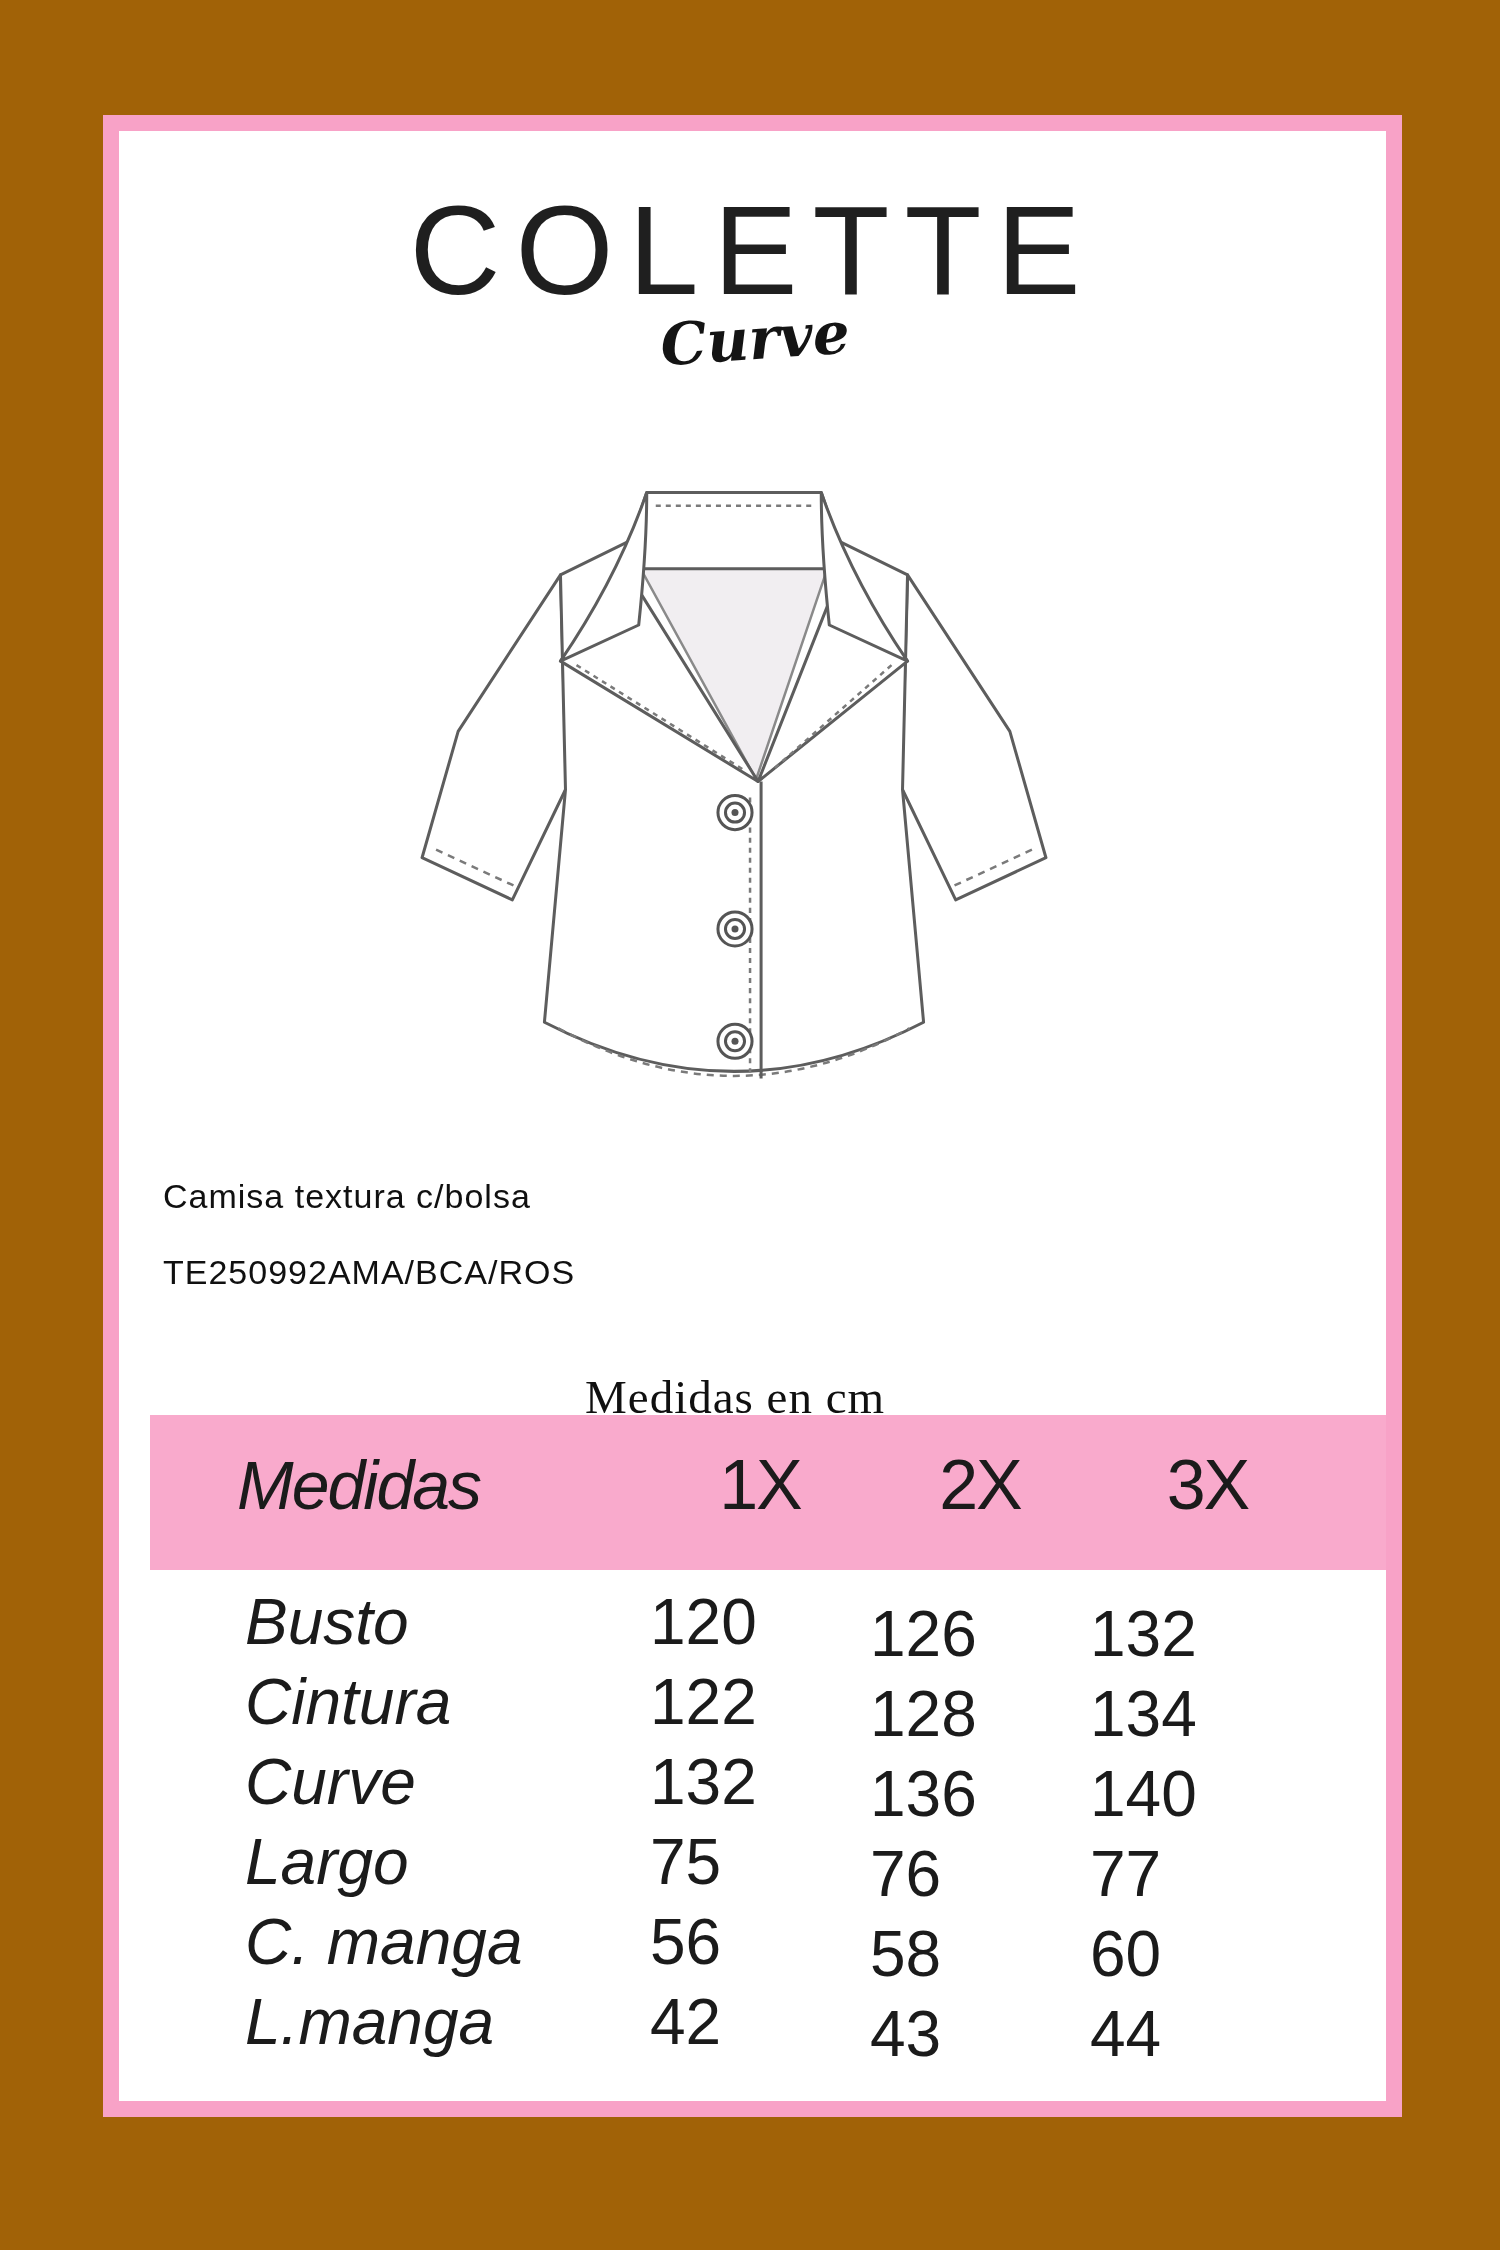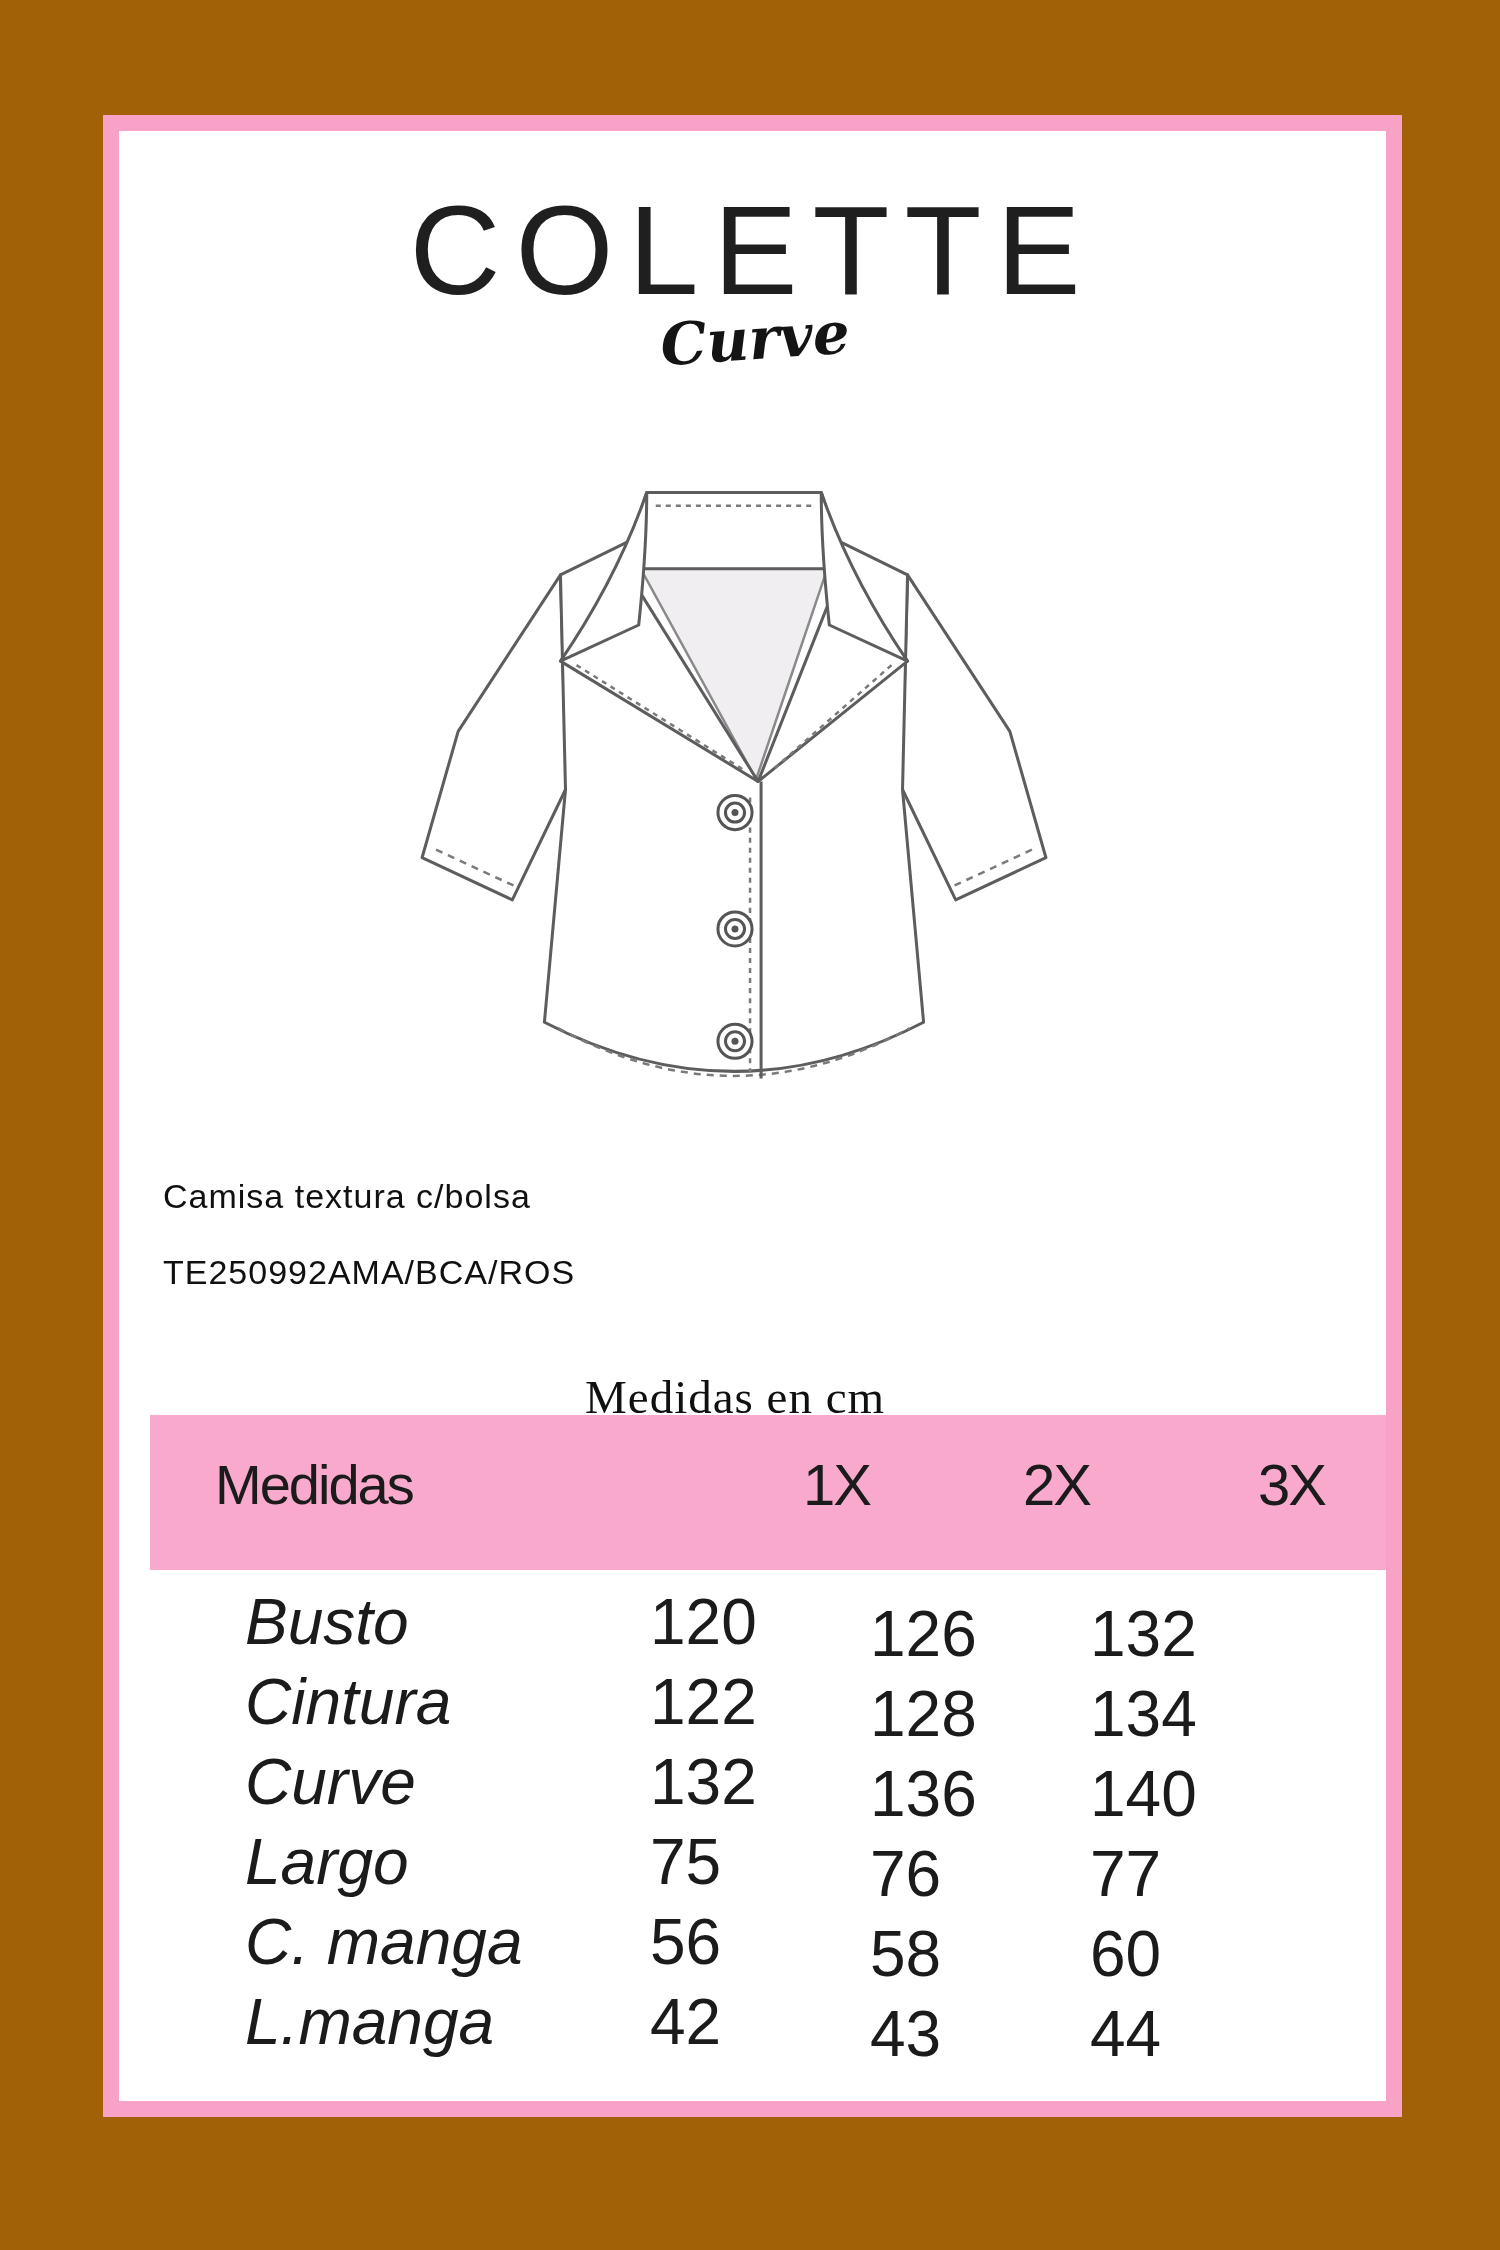--- a/index.html
+++ b/index.html
@@ -12,22 +12,22 @@
   .logo-sub{position:absolute;left:590px;top:305px;width:330px;text-align:center;
         font-family:"DejaVu Serif", serif;font-style:italic;font-weight:bold;
         font-size:58px;color:#141414;transform:rotate(-4deg);}
   .sketch{position:absolute;left:408px;top:478px;width:652px;height:618px;}
   .prod{position:absolute;left:163px;top:1158px;font-size:34px;line-height:76px;
         letter-spacing:1px;color:#101010;}
   .units-note{position:absolute;left:585px;top:1370px;font-size:47px;letter-spacing:1px;color:#101010;font-family:Liberation Serif, serif;}
   .band{position:absolute;left:150px;top:1415px;width:1236px;height:155px;background:var(--band-pink);}
   .size-grid{display:grid;grid-template-columns:500px 220px 220px 235px;align-items:center;}
   .band .size-grid{height:100%;transform:translateY(-8px);}
-  .hdr-label{padding-left:65px;font-size:56px;letter-spacing:-2px;font-weight:400;}
-  .hdr-size{text-align:right;font-size:58px;letter-spacing:-2px;}
+  .hdr-label{padding-left:87px;font-size:68px;letter-spacing:-2px;font-weight:400;font-style:italic;}
+  .hdr-size{text-align:center;font-size:70px;letter-spacing:-2px;}
   .rows{position:absolute;left:150px;top:1582px;width:1236px;}
   .row{height:80px;}
   .m-label{padding-left:95px;font-size:64px;white-space:nowrap;font-style:italic;}
   .m-val{font-size:64px;text-align:left;}
   .m-val.c1{padding-right:62px;}
   .m-val.c2{padding-right:48px;position:relative;top:12px;}
   .m-val.c3{padding-right:53px;position:relative;top:12px;}
 </style>
 </head>
 <body>

